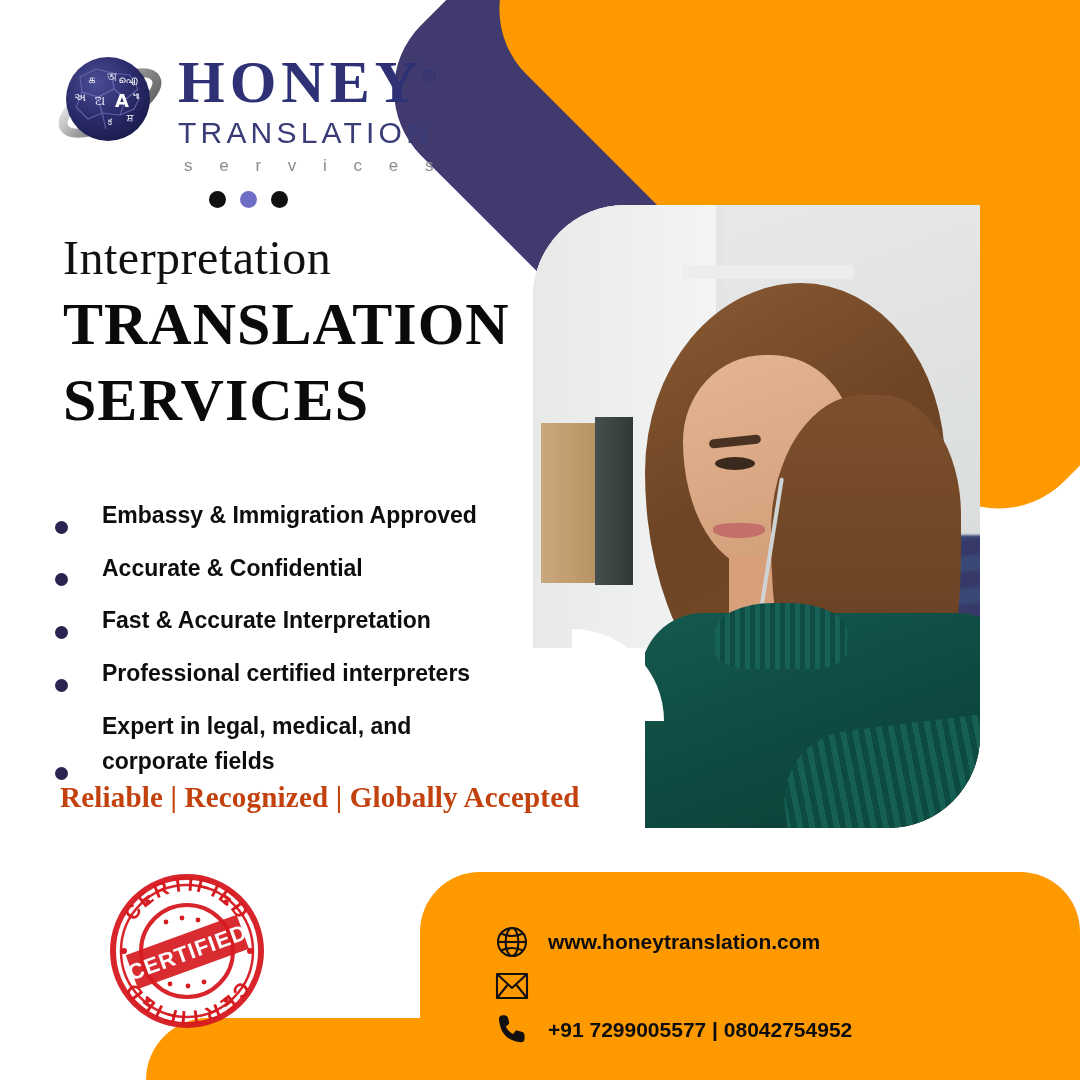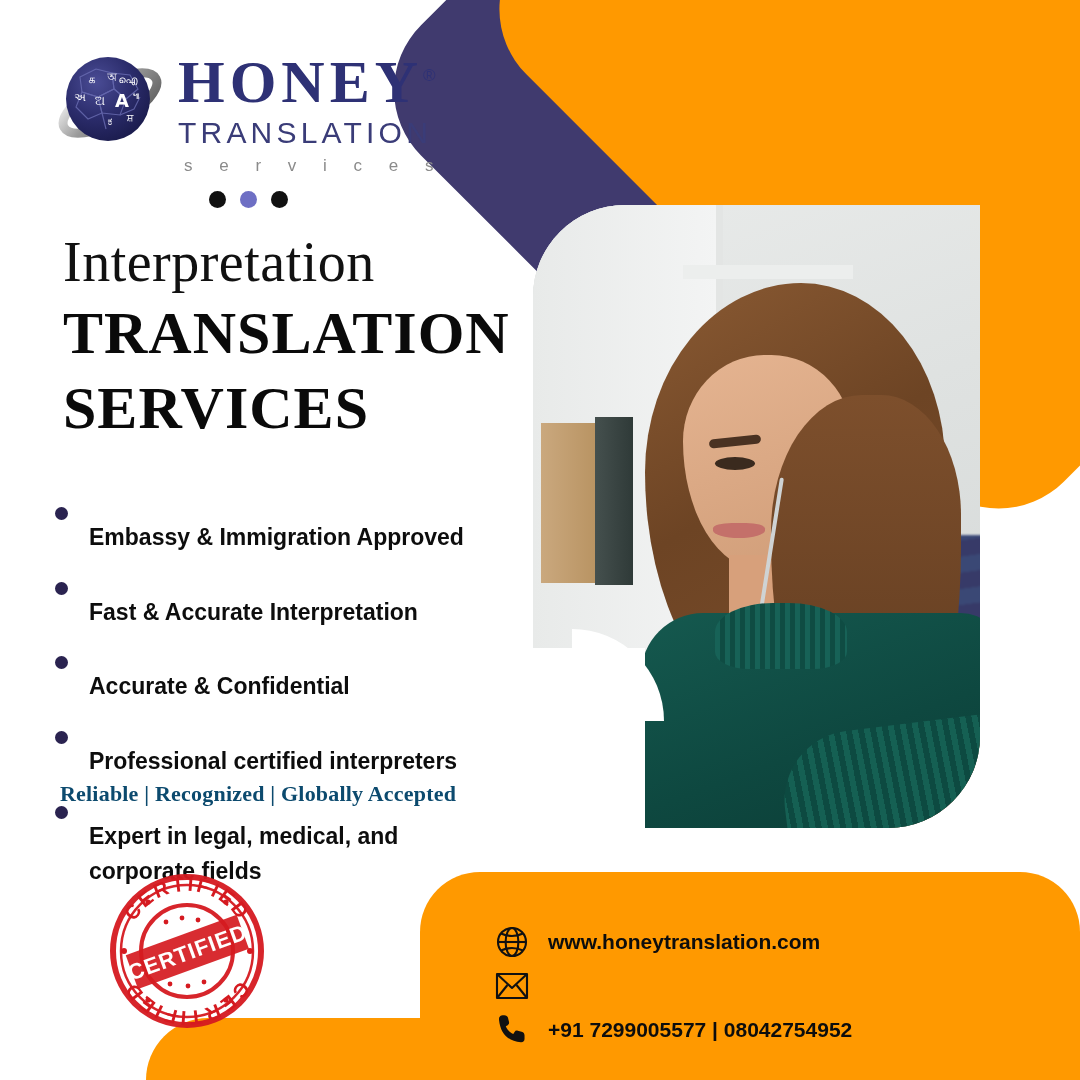--- a/index.html
+++ b/index.html
@@ -227,48 +227,48 @@
     color:#8b8b8b; text-align:center; margin-top:5px; padding-left:6px;
   }
 
   .dots { position:absolute; left:209px; top:191px; display:flex; gap:14px; z-index:20; }
   .dot { width:17px; height:17px; border-radius:50%; }
 
   
   .headline { position:absolute; left:63px; top:233px; z-index:20; }
   .h-script {
     font-family:"Liberation Serif", serif;
-    font-size:56px; font-weight:400; color:#111;
+    font-size:48px; font-weight:400; color:#111;
     letter-spacing:0.5px; line-height:1.05;
   }
   .h-main {
     font-family:"Liberation Serif", serif;
     font-size:60px; font-weight:700; color:#0a0a0a;
     letter-spacing:1px; line-height:1.12; margin-top:8px;
   }
 
   
   .bullets { position:absolute; left:55px; top:498px; width:470px; z-index:20; }
-  .bullet-row { display:flex; align-items:flex-start; margin-bottom:17px;flex-direction:column; }
+  .bullet-row { display:flex; align-items:flex-end; margin-bottom:17px; }
   .bullet-dot {
     width:13px; height:13px; border-radius:50%;
     background:#2A2350; margin-top:9px; flex:0 0 auto;
   }
   .bullet-text {
     margin-left:34px;
     font-family:"Liberation Sans", sans-serif;
     font-size:23px; font-weight:700; color:#0d0d0d;
     line-height:1.55;
   }
 
   
   .tagline {
     position:absolute; left:60px; top:781px; z-index:20;
     font-family:"Liberation Serif", serif;
-    font-size:22px; font-weight:700; color:#0c4a6e;
+    font-size:29px; font-weight:700; color:#c2410c;
     letter-spacing:0.2px;
   }
 
   
   .stamp {
     position:absolute; left:108px; top:872px;
     width:158px; height:158px; z-index:22;
   }
 
   
@@ -411,25 +411,25 @@
     <div class="h-main">SERVICES</div>
   </div>
 
   <div class="bullets">
     <div class="bullet-row">
       <div class="bullet-dot"></div>
       <div class="bullet-text">Embassy &amp; Immigration Approved</div>
     </div>
     <div class="bullet-row">
       <div class="bullet-dot"></div>
-      <div class="bullet-text">Fast &amp; Accurate Interpretation</div>
+      <div class="bullet-text">Accurate &amp; Confidential</div>
     </div>
     <div class="bullet-row">
       <div class="bullet-dot"></div>
-      <div class="bullet-text">Accurate &amp; Confidential</div>
+      <div class="bullet-text">Fast &amp; Accurate Interpretation</div>
     </div>
     <div class="bullet-row">
       <div class="bullet-dot"></div>
       <div class="bullet-text">Professional certified interpreters</div>
     </div>
     <div class="bullet-row">
       <div class="bullet-dot"></div>
       <div class="bullet-text" style="max-width:350px;">Expert in legal, medical, and corporate fields</div>
     </div>
   </div>

